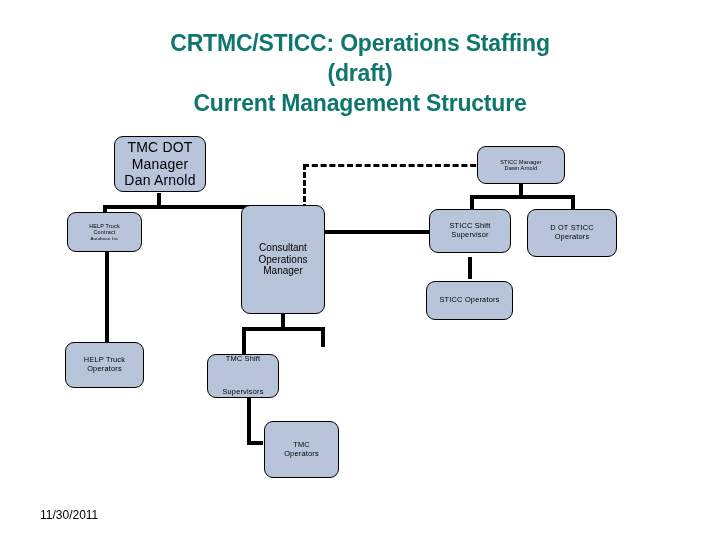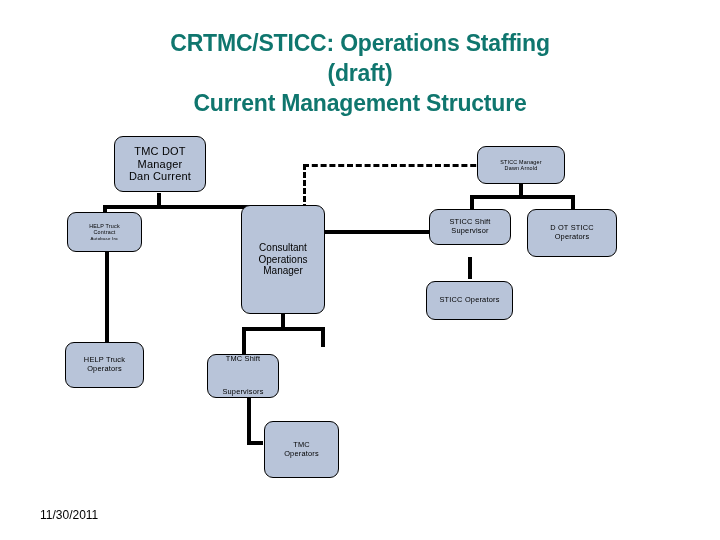--- a/index.html
+++ b/index.html
@@ -49,21 +49,21 @@
     text-align: center;
     color: #000000;
     z-index: 3;
   }
   .node .ln {
     display: block;
     white-space: nowrap;
     line-height: 1.18;
   }
   .t13 .ln { font-size: 10px; }
-  .t9  .ln { font-size: 11px; letter-spacing: 0.2px; }
+  .t9  .ln { font-size: 14px; letter-spacing: 0.2px; }
   .t8  .ln { font-size: 7.4px; letter-spacing: 0.2px; }
   .t6  .ln { font-size: 5.4px; letter-spacing: 0.2px; }
 
   
   .conn {
     position: absolute;
     background: #000000;
     z-index: 1;
   }
   .conn-dash-h {
@@ -129,41 +129,41 @@
   <div class="conn" style="left:242px; top:327px; width:4px; height:28px;"></div>
 
   <div class="conn" style="left:321px; top:327px; width:4px; height:20px;"></div>
 
   <div class="conn" style="left:247px; top:398px; width:4px; height:47px;"></div>
   <div class="conn" style="left:247px; top:441px; width:16px; height:4px;"></div>
 
   <div class="node t9" style="left:114px; top:136px; width:92px; height:56px;">
     <span class="ln">TMC  DOT</span>
     <span class="ln">Manager</span>
-    <span class="ln">Dan Current</span>
+    <span class="ln">Dan Arnold</span>
   </div>
 
   <div class="node t6" style="left:477px; top:146px; width:88px; height:38px;">
     <span class="ln">STICC Manager</span>
     <span class="ln">Dawn Arnold</span>
   </div>
 
   <div class="node t6" style="left:67px; top:212px; width:75px; height:40px;">
     <span class="ln">HELP Truck</span>
     <span class="ln">Contract</span>
     <span class="ln" style="font-size:4.4px;">Autobase Inc</span>
   </div>
 
   <div class="node t13" style="left:241px; top:205px; width:84px; height:109px;">
     <span class="ln">Consultant</span>
     <span class="ln">Operations</span>
     <span class="ln">Manager</span>
   </div>
 
-  <div class="node t8" style="left:429px; top:209px; width:82px; height:36px;">
+  <div class="node t8" style="left:429px; top:209px; width:82px; height:44px;">
     <span class="ln">STICC Shift</span>
     <span class="ln">Supervisor</span>
   </div>
 
   <div class="node t8" style="left:527px; top:209px; width:90px; height:48px;">
     <span class="ln">D OT STICC</span>
     <span class="ln">Operators</span>
   </div>
 
   <div class="node t8" style="left:426px; top:281px; width:87px; height:39px;">

